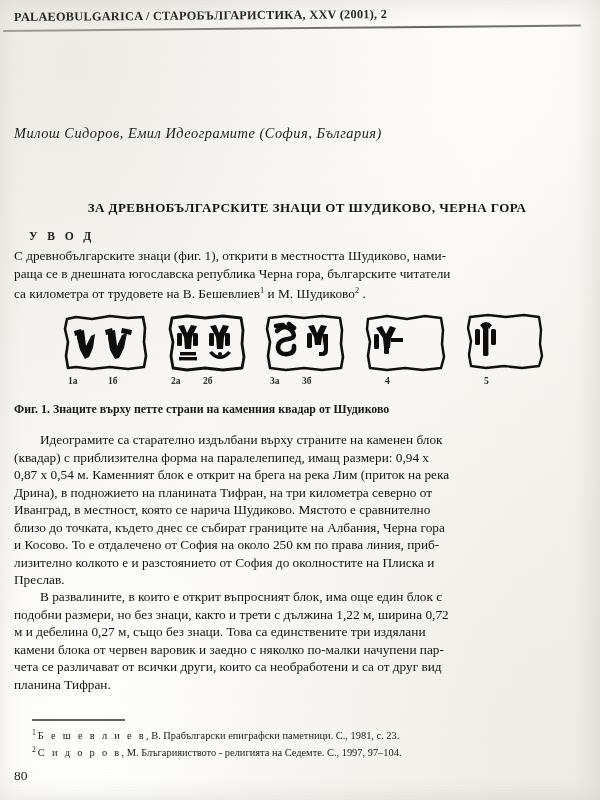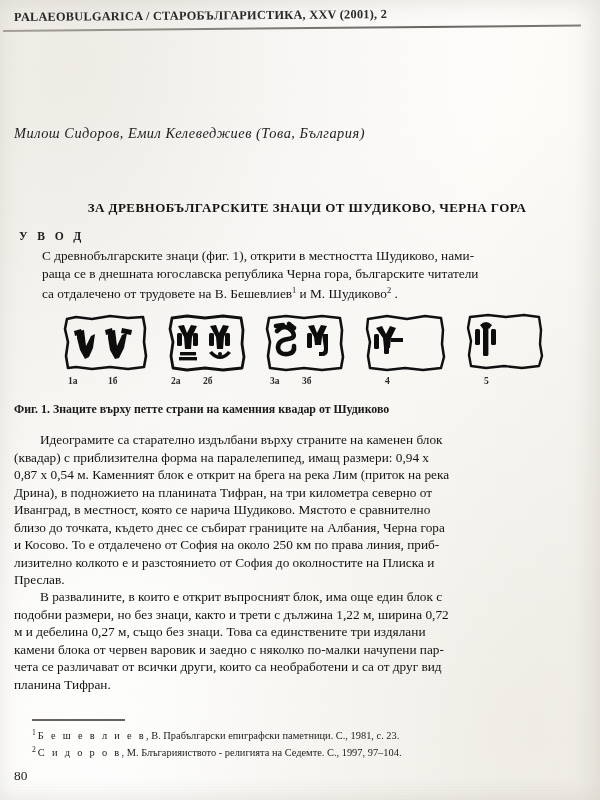--- a/index.html
+++ b/index.html
@@ -86,37 +86,37 @@
     letter-spacing: .45px;
     color: #151515;
     white-space: nowrap;
     margin-top: 40px;
   }
 
   
   .section-label {
     position: absolute;
     top: 230px;
-    left: 19px;
+    left: 29px;
     font-size: 11.6px;
     font-weight: bold;
     letter-spacing: 3.4px;
     color: #1d1d1d;
   }
   .intro {
     position: absolute;
     top: 247px;
     left: 14px;
     width: 542px;
     font-size: 13.3px;
     line-height: 17.6px;
     text-align: justify;
     color: #141414;
   }
-  .intro .ln { display: block; white-space: nowrap; margin-left: 28px; }
+  .intro .ln { display: block; white-space: nowrap; }
   sup.fn { font-size: 8.4px; vertical-align: super; }
 
   
   .figure {
     position: absolute;
     top: 312px;
     left: 62px;
     width: 466px;
     height: 88px;
   }
@@ -204,29 +204,29 @@
 </style>
 </head>
 <body>
 
 <div class="page">
   <div class="grain"></div>
 
   <div class="running-head">PALAEOBULGARICA / СТАРОБЪЛГАРИСТИКА, XXV (2001), 2</div>
   <div class="head-rule"></div>
 
-  <div class="authors">Милош Сидоров, Емил Келеведжиев (Това, България)</div>
+  <div class="authors">Милош Сидоров, Емил Идеограмите (София, България)</div>
   <div class="article-title">ЗА ДРЕВНОБЪЛГАРСКИТЕ ЗНАЦИ ОТ ШУДИКОВО, ЧЕРНА ГОРА</div>
 
   <div class="section-label">У В О Д</div>
 
   <div class="intro">
     <span class="ln">С древнобългарските знаци (фиг. 1), открити в местността Шудиково, нами-</span>
     <span class="ln">раща се в днешната югославска република Черна гора, българските читатели</span>
-    <span class="ln"><span>са отдалечено от трудовете на В. Бешевлиев</span><sup class="fn">1</sup><span> и М. Шудиково</span><sup class="fn">2</sup><span> .</span></span>
+    <span class="ln"><span>са километра от трудовете на В. Бешевлиев</span><sup class="fn">1</sup><span> и М. Шудиково</span><sup class="fn">2</sup><span> .</span></span>
   </div>
 
   <div class="figure">
     <div class="stone-row">
 
       <div class="stone">
         <svg width="88" height="62" viewBox="0 0 88 62">
           <path d="M5,7 L14,5 L30,7 L48,4 L66,6 L81,5 L83,16 L82,30 L84,44 L82,55 L66,57 L48,55 L30,57 L14,55 L6,56 L4,44 L6,30 L3,17 Z" fill="none" stroke="#101010" stroke-width="2.6" stroke-linejoin="round"></path>
           <g fill="#0d0d0d">
             <path d="M15,19 L22,18 L24,34 L29,24 L33,22 L31,36 L27,45 L23,47 L18,38 L15,26 Z"></path>

